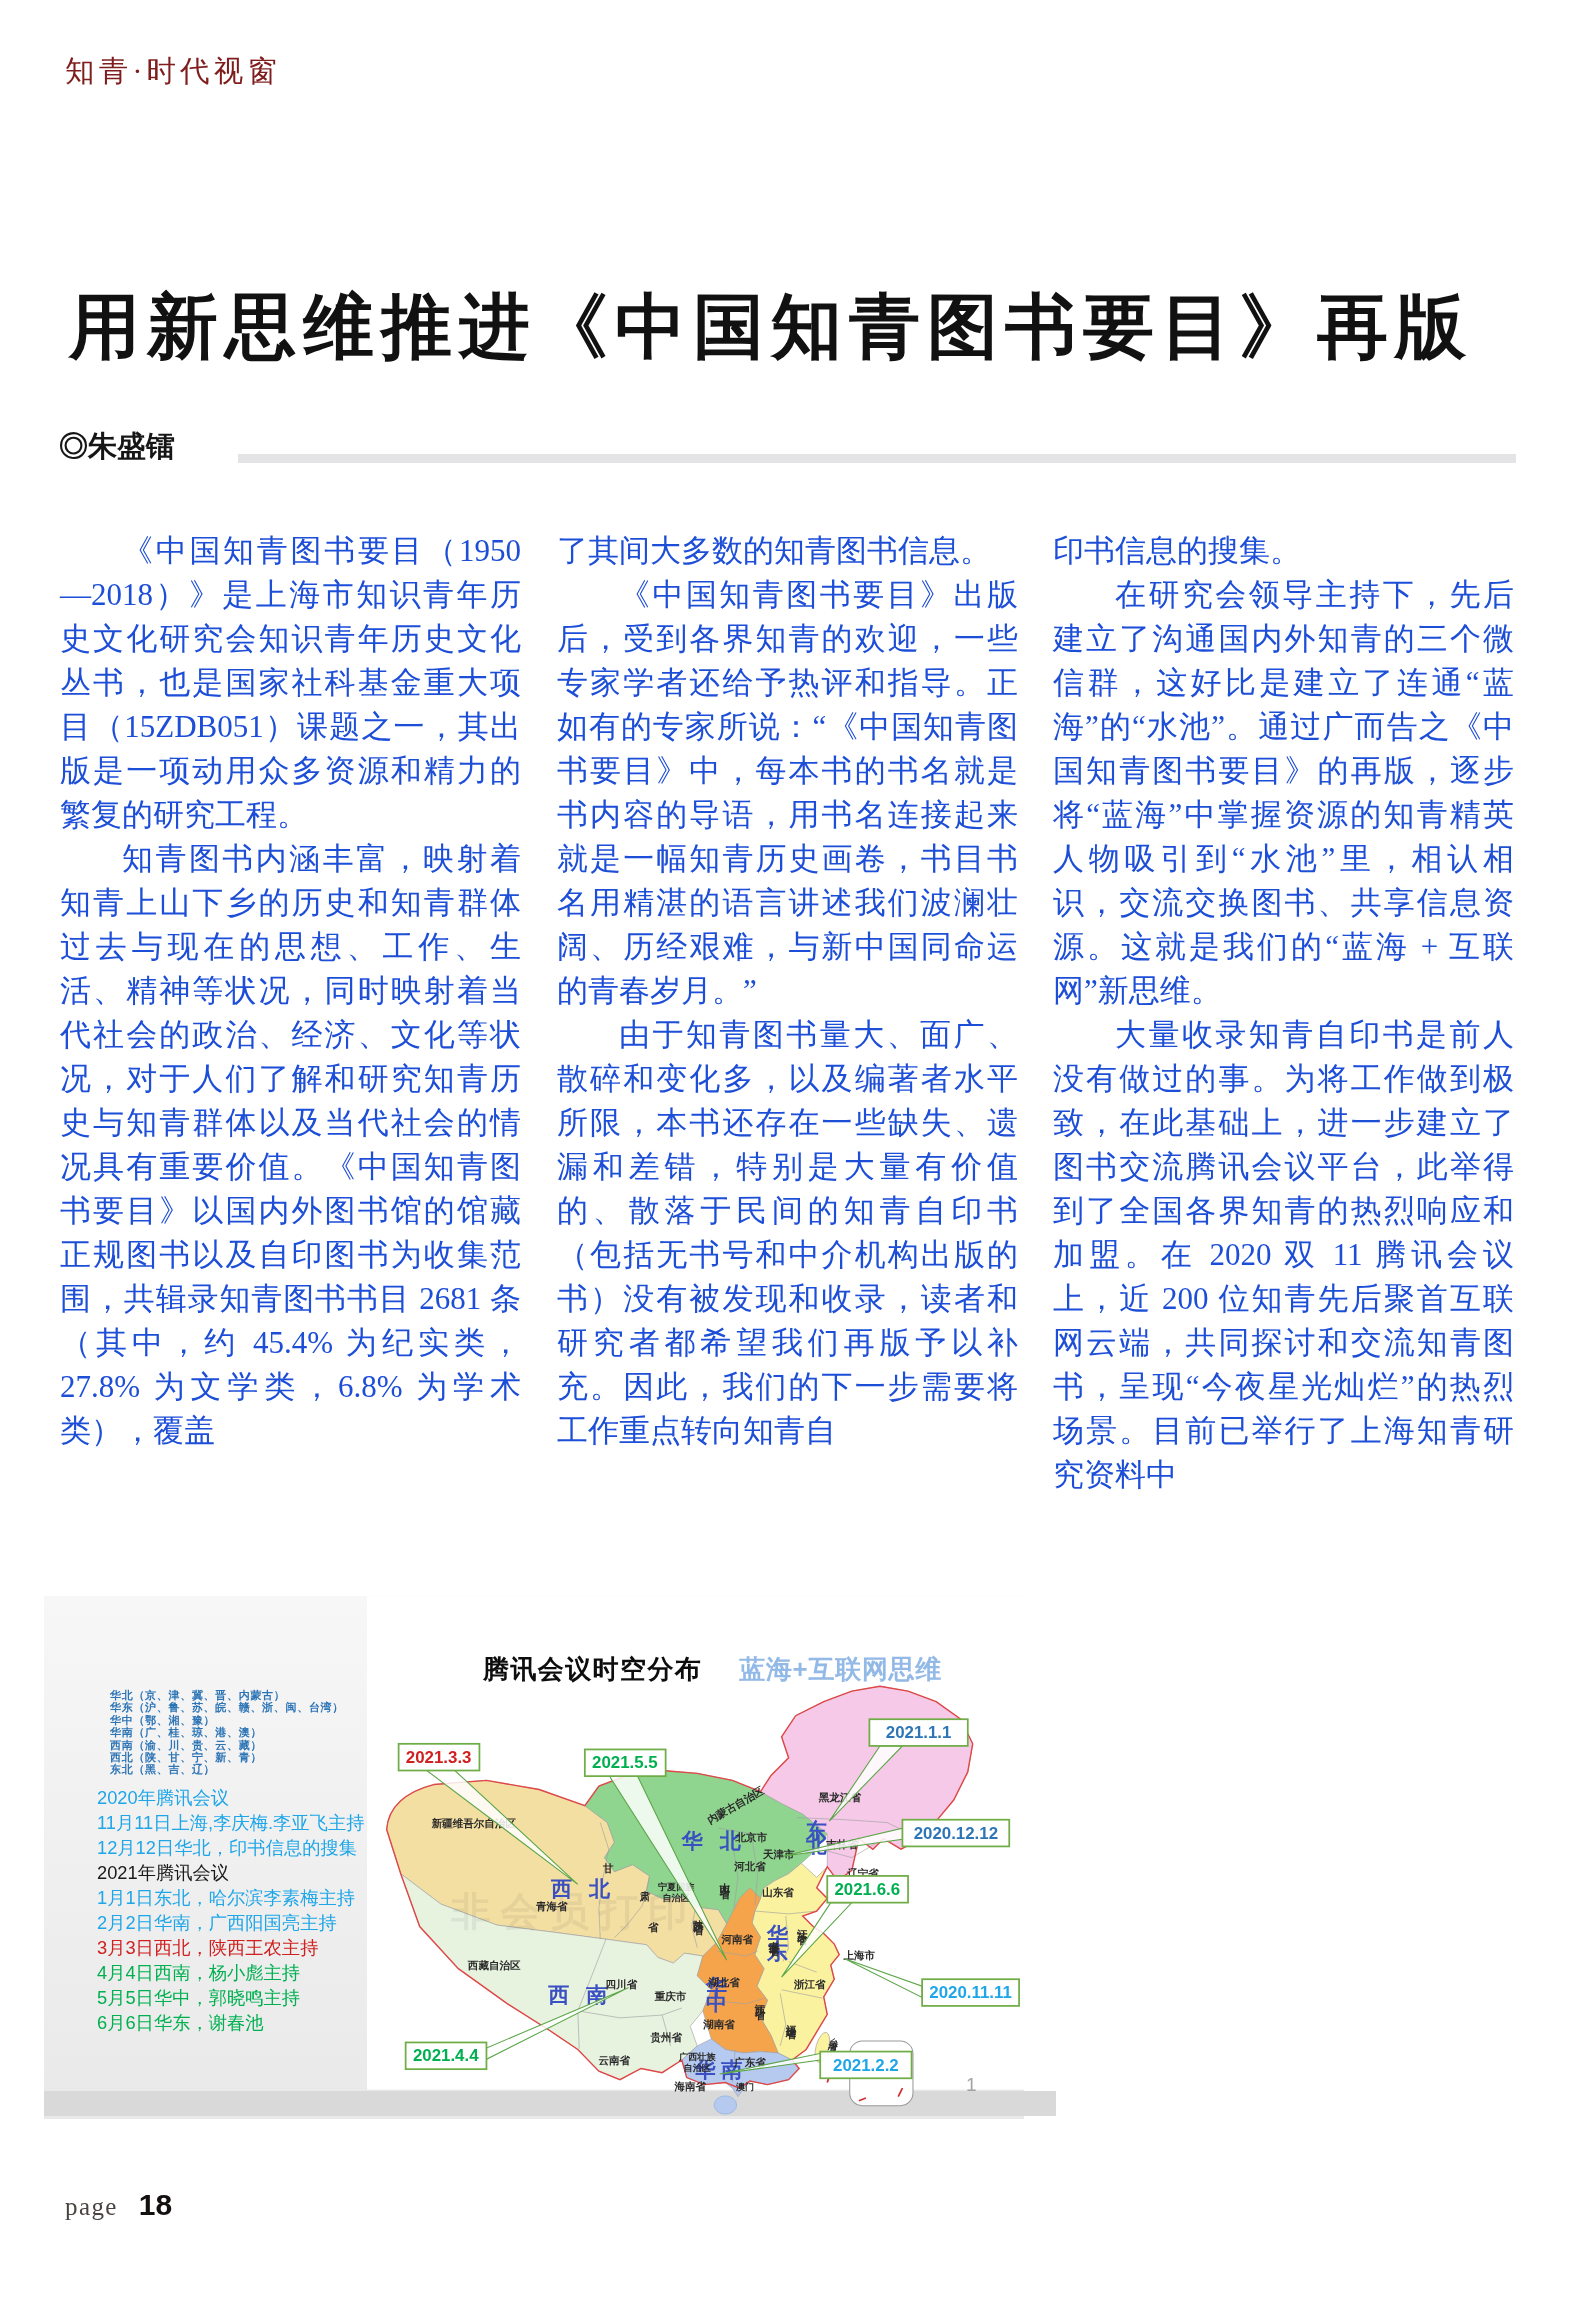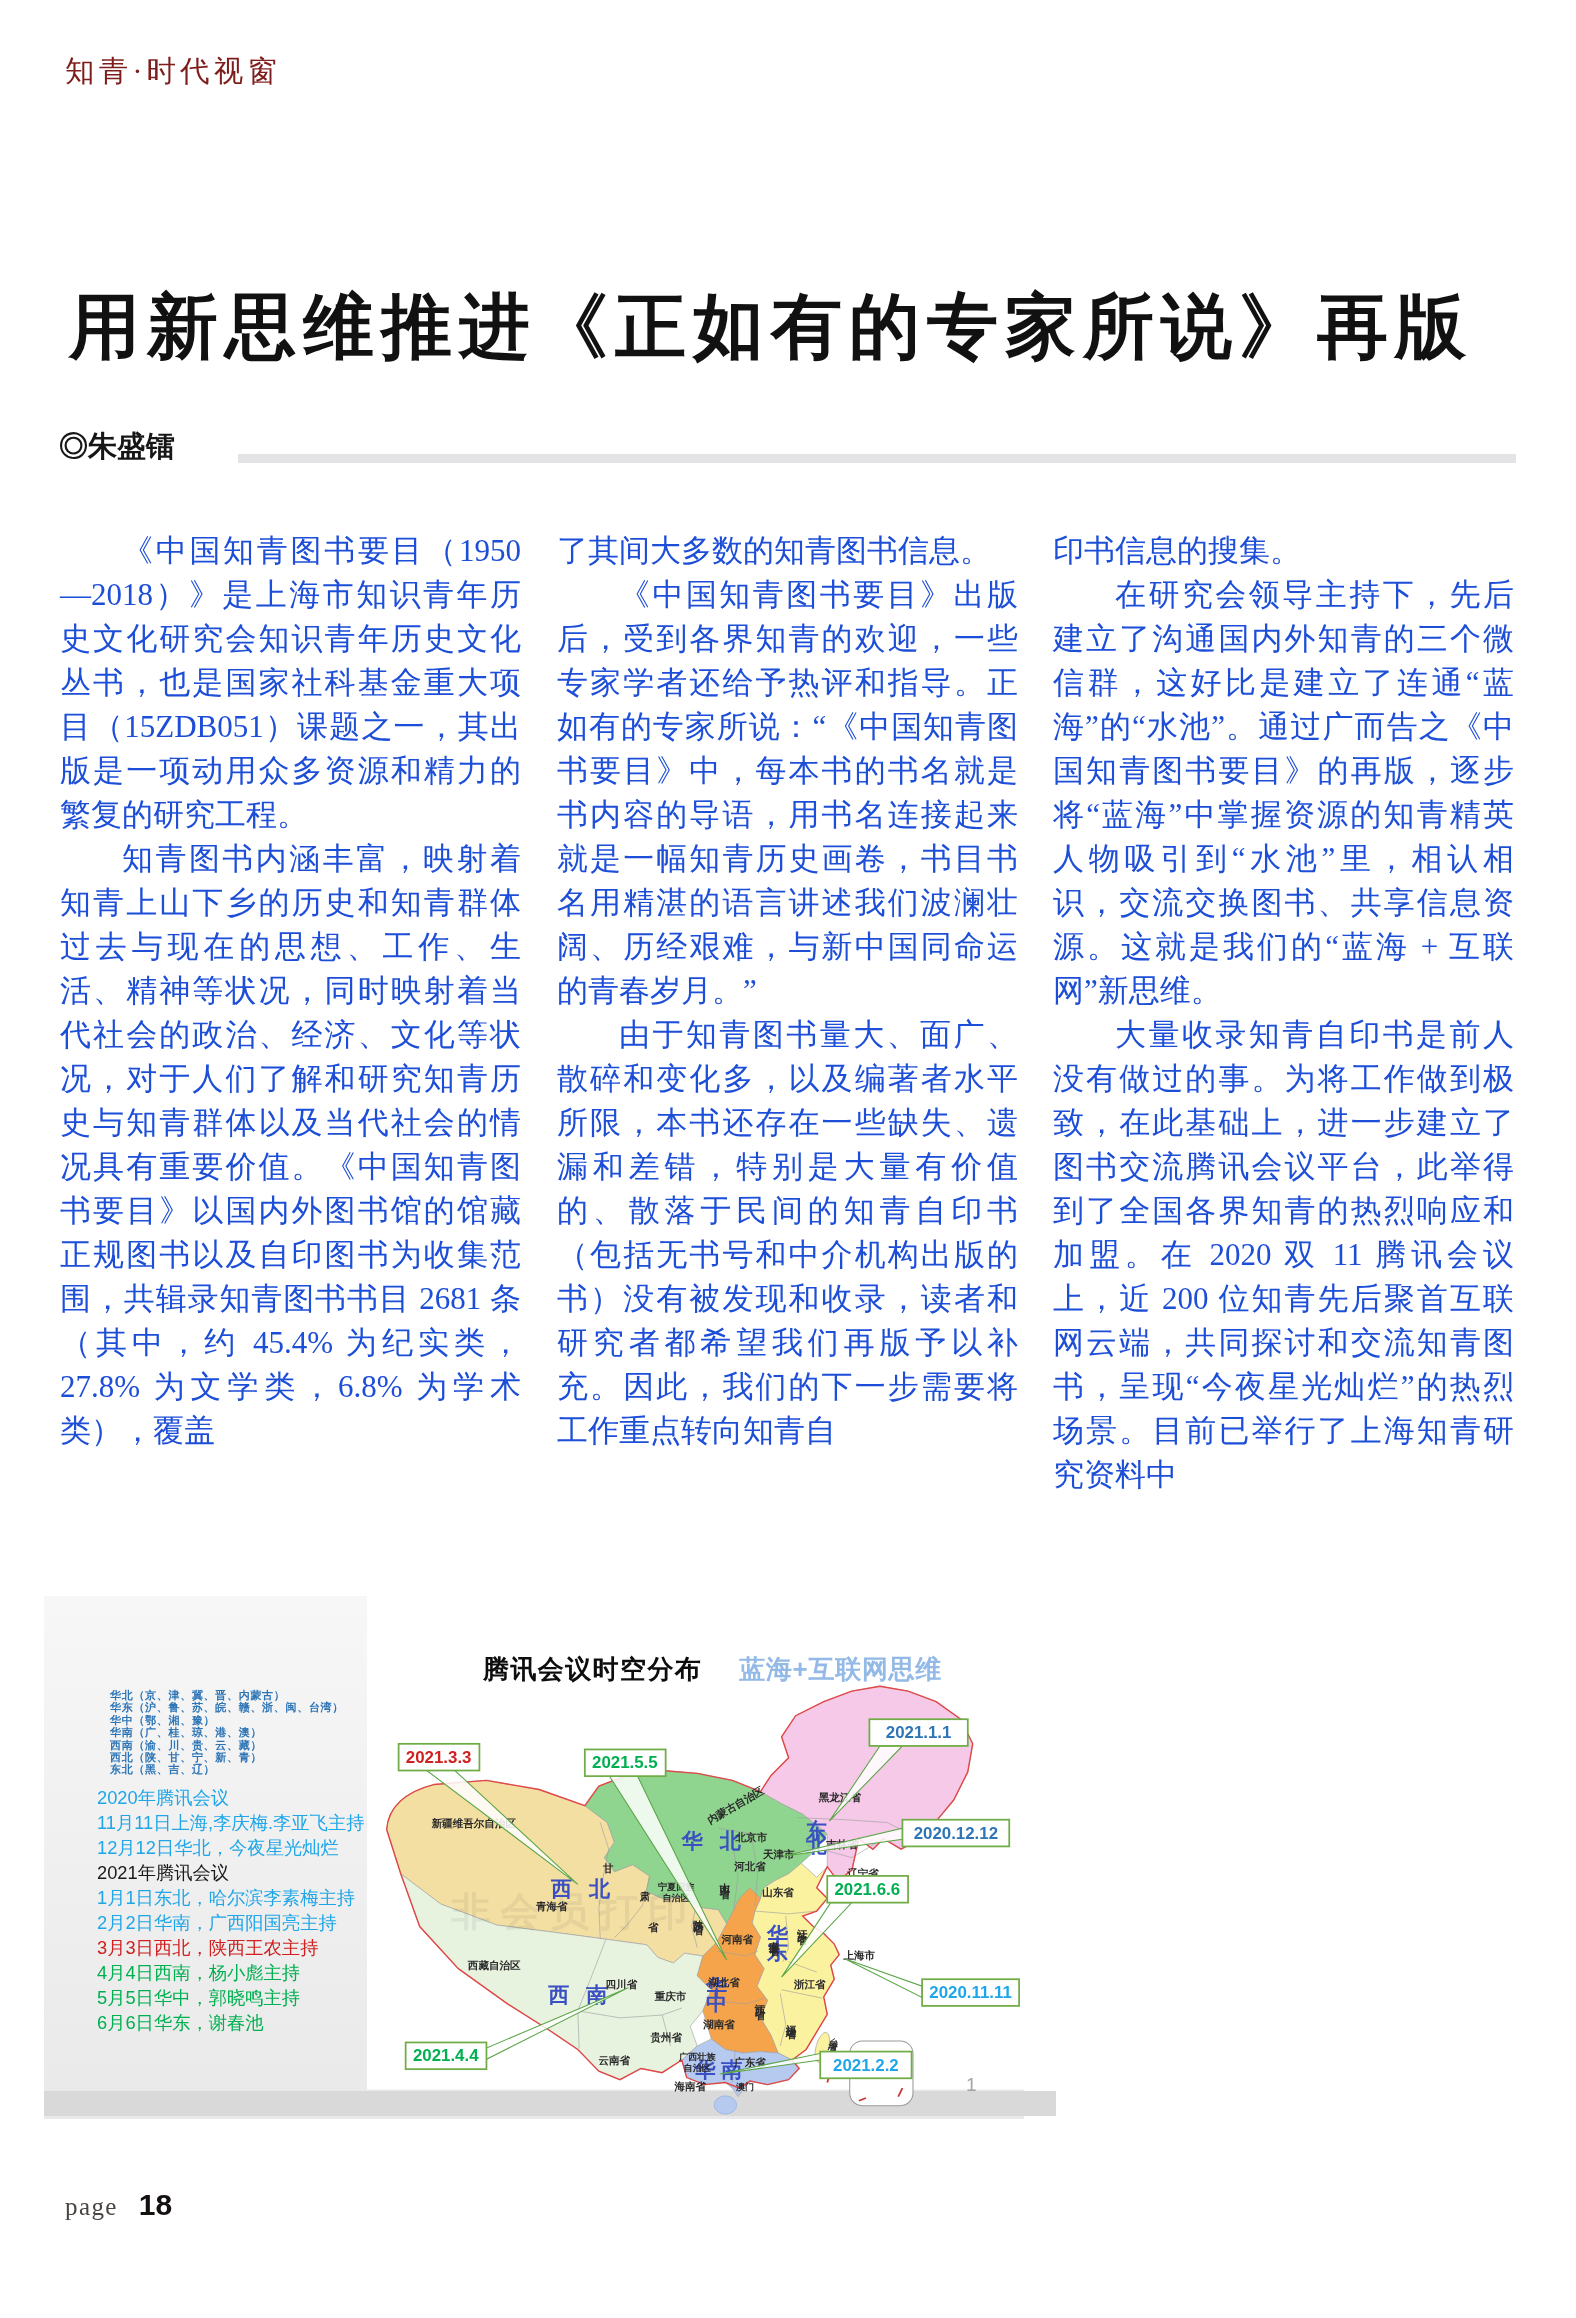--- a/index.html
+++ b/index.html
@@ -52,21 +52,21 @@
   .pbound{stroke:#a0a0a0;stroke-width:0.9px;fill:none;}
   .wmark{font-size:56px;font-weight:bold;fill:rgba(60,60,60,0.08);letter-spacing:14px;}
 </style>
 </head>
 <body>
 
 <div class="page">
 
   <div class="hdr">知青·时代视窗</div>
 
-  <div class="title">用新思维推进《正如有的专家所说》再版</div>
+  <div class="title">用新思维推进《中国知青图书要目》再版</div>
   <div class="author">◎朱盛镭</div>
   <div class="rule"></div>
 
   <div class="col" id="col1">
     <p>《中国知青图书要目（1950—2018）》是上海市知识青年历史文化研究会知识青年历史文化丛书，也是国家社科基金重大项目（15ZDB051）课题之一，其出版是一项动用众多资源和精力的繁复的研究工程。</p>
     <p>知青图书内涵丰富，映射着知青上山下乡的历史和知青群体过去与现在的思想、工作、生活、精神等状况，同时映射着当代社会的政治、经济、文化等状况，对于人们了解和研究知青历史与知青群体以及当代社会的情况具有重要价值。《中国知青图书要目》以国内外图书馆的馆藏正规图书以及自印图书为收集范围，共辑录知青图书书目 2681 条（其中，约 45.4% 为纪实类，27.8% 为文学类，6.8% 为学术类），覆盖</p>
   </div>
   <div class="col" id="col2">
     <p class="cont">了其间大多数的知青图书信息。</p>
     <p>《中国知青图书要目》出版后，受到各界知青的欢迎，一些专家学者还给予热评和指导。正如有的专家所说：“《中国知青图书要目》中，每本书的书名就是书内容的导语，用书名连接起来就是一幅知青历史画卷，书目书名用精湛的语言讲述我们波澜壮阔、历经艰难，与新中国同命运的青春岁月。”</p>
@@ -91,21 +91,21 @@
       <div>华中（鄂、湘、豫）</div>
       <div>华南（广、桂、琼、港、澳）</div>
       <div>西南（渝、川、贵、云、藏）</div>
       <div>西北（陕、甘、宁、新、青）</div>
       <div>东北（黑、吉、辽）</div>
     </div>
 
     <div class="meetings">
       <div style="color: rgb(31, 166, 232);">2020年腾讯会议</div>
       <div style="color: rgb(31, 166, 232);">11月11日上海,李庆梅.李亚飞主持</div>
-      <div style="color: rgb(31, 166, 232);">12月12日华北，今夜星光灿烂</div>
+      <div style="color: rgb(31, 166, 232);">12月12日华北，印书信息的搜集</div>
       <div style="color: rgb(26, 26, 26);">2021年腾讯会议</div>
       <div style="color: rgb(31, 166, 232);">1月1日东北，哈尔滨李素梅主持</div>
       <div style="color: rgb(31, 166, 232);">2月2日华南，广西阳国亮主持</div>
       <div style="color: rgb(208, 32, 32);">3月3日西北，陕西王农主持</div>
       <div style="color: rgb(0, 176, 80);">4月4日西南，杨小彪主持</div>
       <div style="color: rgb(0, 176, 80);">5月5日华中，郭晓鸣主持</div>
       <div style="color: rgb(0, 176, 80);">6月6日华东，谢春池</div>
     </div>
 
     <svg class="map" viewBox="0 0 935 745">

